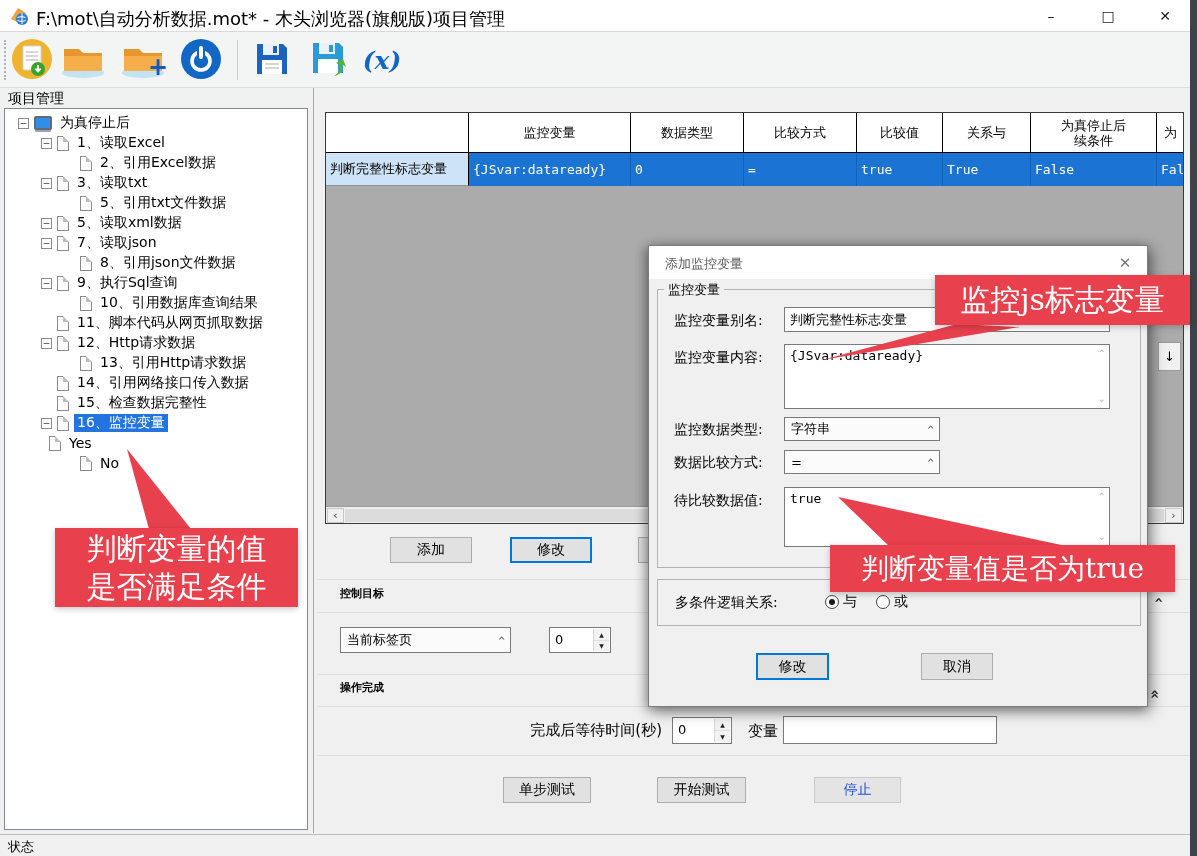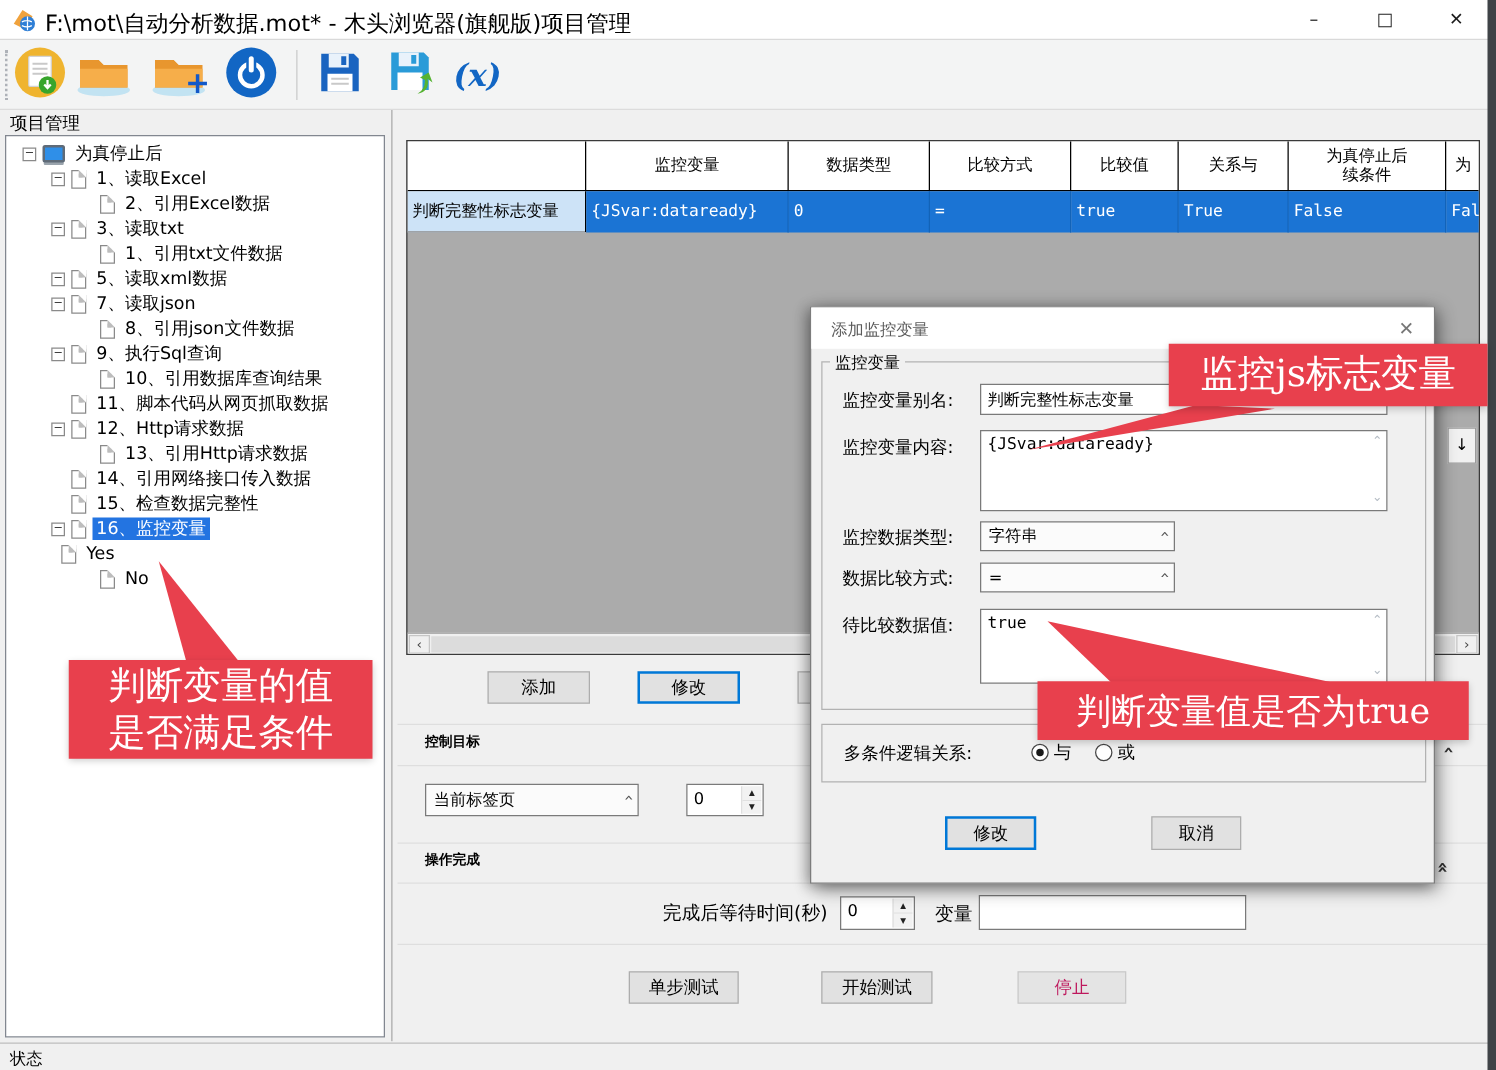--- a/index.html
+++ b/index.html
@@ -71,21 +71,21 @@
     border:1px solid #c6c6c6; font-size:11px; line-height:13px; text-align:center; color:#444; }
   #sb-thumb { position:absolute; left:19px; right:19px; top:2px; height:13px; background:#dcdcdc; }
   #move-down-btn { position:absolute; left:840px; top:254px; width:23px; height:29px;
     background:#f1f1f1; border:1px solid #9a9a9a; font-size:13px; display:flex;
     align-items:center; justify-content:center; }
 
   
   .btn { position:absolute; background:#e1e1e1; border:1px solid #adadad; font-size:14px;
     display:flex; align-items:center; justify-content:center; }
   .btn.focused { border:2px solid #0078d7; }
-  .btn.disabled { color:#be185d; background:#e4e4e4; border-color:#c9c9c9; }
+  .btn.disabled { color:#1d4ed8; background:#e4e4e4; border-color:#c9c9c9; }
   .sec-line { position:absolute; left:0; width:872px; height:1px; background:#dedede; }
   .sec-title { position:absolute; left:22px; font-size:11px; font-weight:bold; }
   .chev { position:absolute; font-size:15px; font-weight:bold; color:#333;
     transform:rotate(90deg); }
   .combo { position:absolute; background:#fbfbfb; border:1px solid #7a7a7a; font-size:13px;
     display:flex; align-items:center; padding-left:6px; }
   .combo .cchev { position:absolute; right:5px; top:50%; transform:translateY(-62%) rotate(90deg);
     font-size:13px; color:#555; }
   .spinner { position:absolute; background:#fff; border:1px solid #7a7a7a; }
   .spinner .sval { position:absolute; left:5px; top:4px; font-size:13px; }
@@ -247,21 +247,21 @@
           <span class="tree-label">2、引用Excel数据</span>
         </div>
         <div class="tree-row" style="padding-left: 36px;">
           <span class="toggle">−</span>
           <span class="doc-icon"></span>
           <span class="tree-label">3、读取txt</span>
         </div>
         <div class="tree-row" style="padding-left: 59px;">
           <span class="toggle-spacer"></span>
           <span class="doc-icon"></span>
-          <span class="tree-label">1、引用txt文件数据</span>
+          <span class="tree-label">5、引用txt文件数据</span>
         </div>
         <div class="tree-row" style="padding-left: 36px;">
           <span class="toggle">−</span>
           <span class="doc-icon"></span>
           <span class="tree-label">5、读取xml数据</span>
         </div>
         <div class="tree-row" style="padding-left: 36px;">
           <span class="toggle">−</span>
           <span class="doc-icon"></span>
           <span class="tree-label">7、读取json</span>

